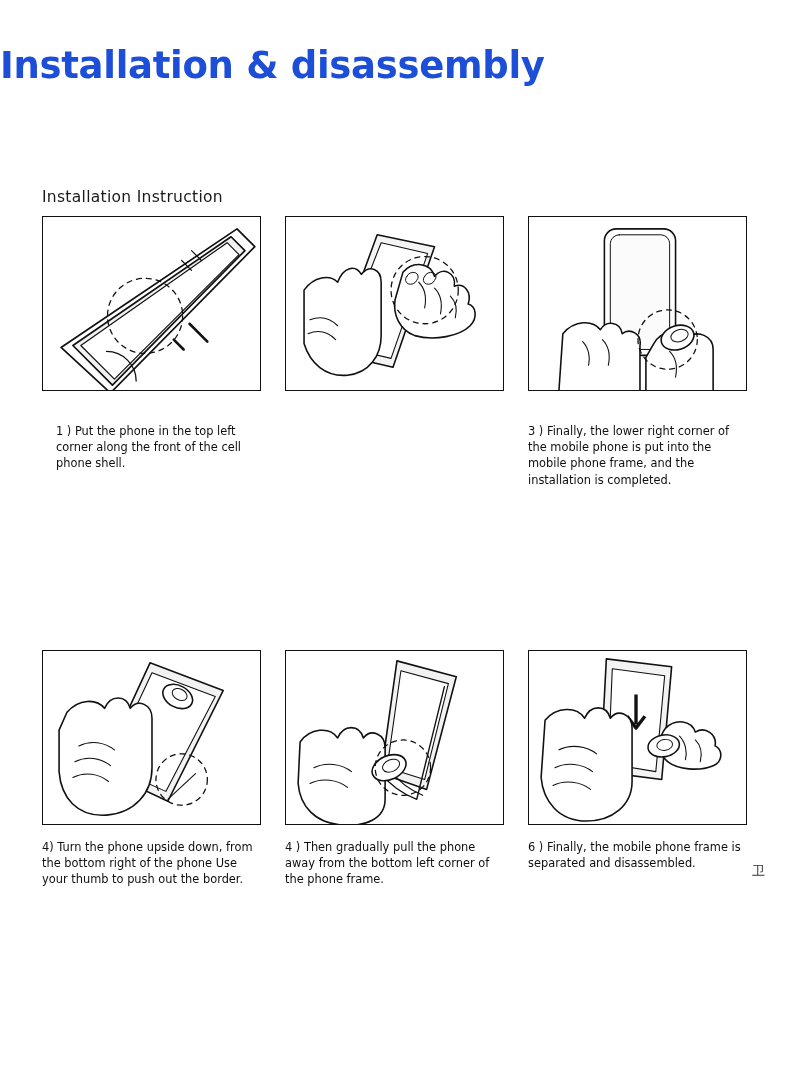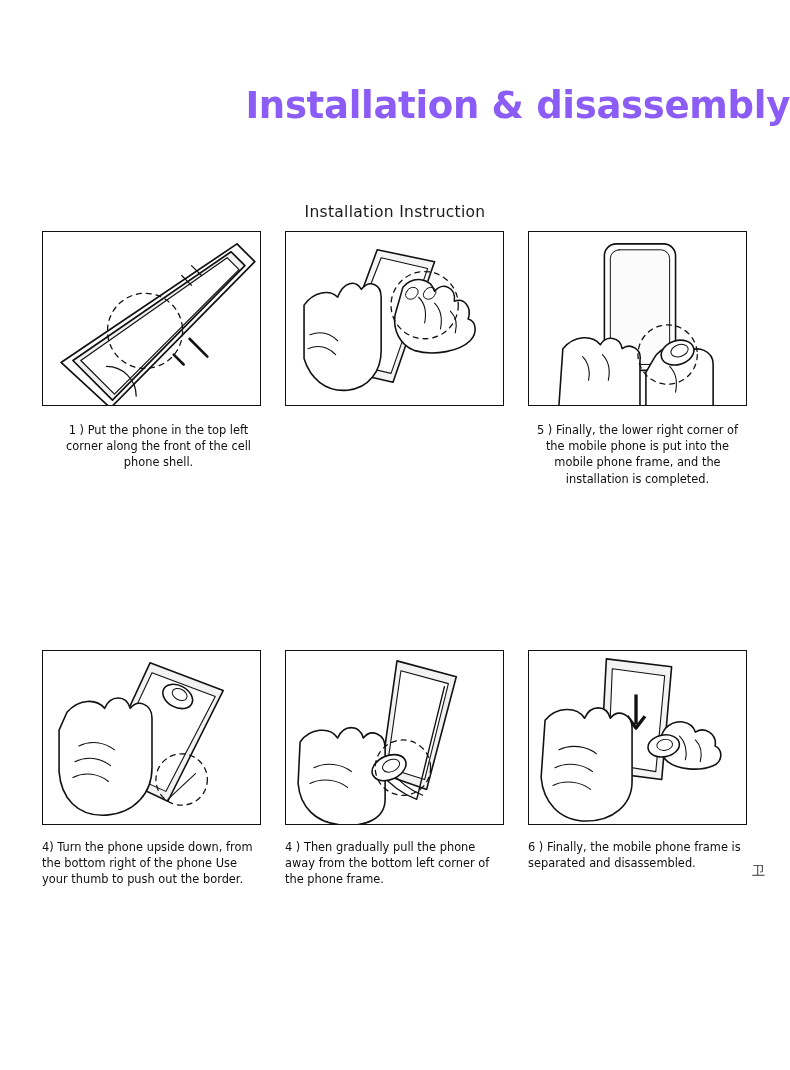--- a/index.html
+++ b/index.html
@@ -11,36 +11,36 @@
   body {
     width: 790px;
     height: 1070px;
     font-family: "DejaVu Sans", sans-serif;
     color: #111111;
     position: relative;
     overflow: hidden;
   }
 
   .page-title {
-    text-align: right;
+    text-align: left;
     font-size: 37px;
     font-weight: bold;
     letter-spacing: -0.3px;
     margin: 0;
-    padding-top: 84px;
-    color: #8b5cf6;
+    padding-top: 44px;
+    color: #1d4ed8;
     font-family: "DejaVu Sans", sans-serif;
   }
 
   .section {
     position: absolute;
     left: 42px;
     width: 706px;
   }
-  .section-install { top: 203px; text-align: center; }
+  .section-install { top: 188px; }
   .section-detach  { top: 650px; }
 
   .section-label {
     font-size: 15.5px;
     color: #1a1a1a;
     letter-spacing: 0.3px;
     margin-bottom: 10px;
   }
 
   .panel-row {
@@ -54,21 +54,21 @@
     width: 219px;
     height: 175px;
     border: 1.6px solid #111;
     background: #fff;
     position: relative;
     overflow: hidden;
   }
   .figure svg { display: block; width: 100%; height: 100%; }
 
   .caption {
-    margin-top: 16px;
+    margin-top: 32px;
     font-size: 11.4px;
     line-height: 1.42;
     color: #0f0f0f;
   }
   .caption.indent { padding-left: 14px; }
 
   .detach .caption { margin-top: 14px; }
 
   .watermark {
     position: absolute;
@@ -160,21 +160,21 @@
                      L186 176 L118 176 L118 142 Z" fill="#ffffff"></path>
             <path d="M142 136 C148 142 150 152 148 162" stroke-width="1.1"></path>
 
             <ellipse cx="150" cy="122" rx="17" ry="12" transform="rotate(-18 150 122)" fill="#ffffff"></ellipse>
             <ellipse cx="152" cy="120" rx="9" ry="6" transform="rotate(-18 152 120)" stroke-width="1"></ellipse>
 
             <circle cx="140" cy="124" r="30" stroke-dasharray="5 5" stroke-width="1.3"></circle>
           </g>
         </svg>
       </div>
-      <div class="caption">5 ) Finally, the lower right corner of the mobile phone is put into the mobile phone frame, and the installation is completed.</div>
+      <div class="caption">3 ) Finally, the lower right corner of the mobile phone is put into the mobile phone frame, and the installation is completed.</div>
     </div>
 
   </div>
 </div>
 
 <div class="section section-detach detach">
 
   <div class="panel-row">
 
     <div class="panel-col">

